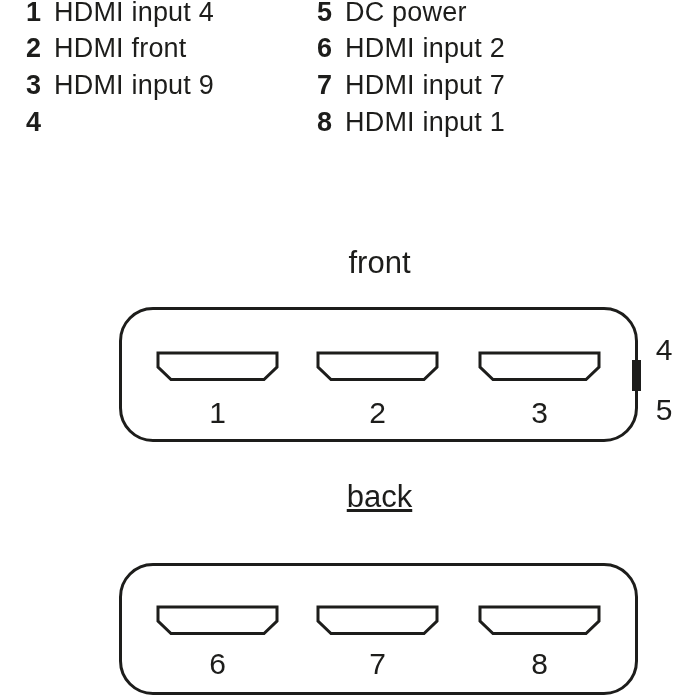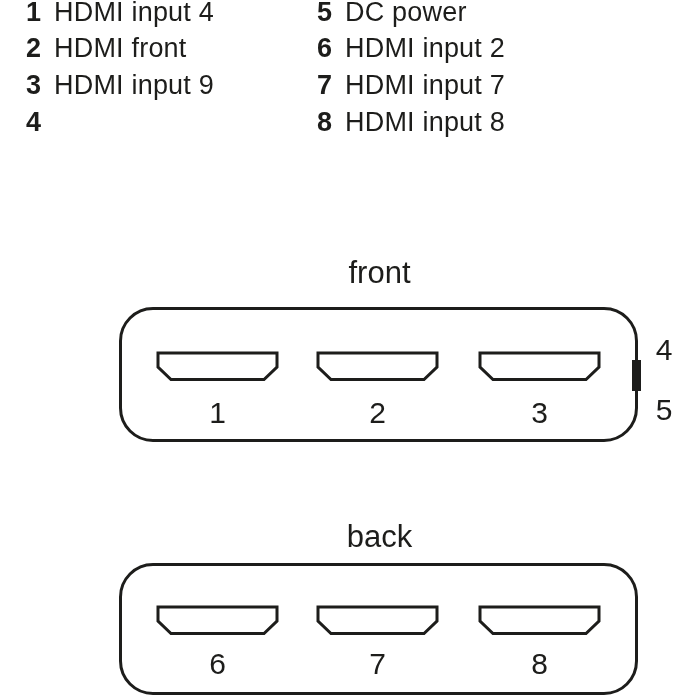--- a/index.html
+++ b/index.html
@@ -33,22 +33,22 @@
   .legend-num { font-weight: 700; width: 28px; flex: 0 0 28px; }
   
   .view-title {
     position: absolute;
     left: 121px;
     width: 517px;
     text-align: center;
     font-size: 31px;
     line-height: 32px;
   }
-  .view-title.front { top: 257px; }
-  .view-title.back  { top: 521px; }
+  .view-title.front { top: 247px; }
+  .view-title.back  { top: 481px; text-decoration: underline; }
   
   .device-box {
     position: absolute;
     border: 3px solid var(--ink, #1d1d1b);
     border-radius: 34px;
     background: var(--background, #ffffff);
   }
   .device-box.front { left: 119px; top: 307px; width: 519px; height: 135px; }
   .device-box.back  { left: 119px; top: 563px; width: 519px; height: 132px; }
   
@@ -112,21 +112,21 @@
     <div class="legend-row">
       <span class="legend-num">6</span>
       <span class="legend-label">HDMI input 2</span>
     </div>
     <div class="legend-row">
       <span class="legend-num">7</span>
       <span class="legend-label">HDMI input 7</span>
     </div>
     <div class="legend-row">
       <span class="legend-num">8</span>
-      <span class="legend-label">HDMI input 8</span>
+      <span class="legend-label">HDMI input 1</span>
     </div>
   </div>
 
   <div class="view-title front">front</div>
 
   <div class="device-box front"></div>
 
   <svg class="port" style="left:155px; top:350px;" viewBox="0 0 125 33" aria-hidden="true">
     <polygon points="3,3 122,3 122,17 109,29.5 16,29.5 3,17" fill="#ffffff" stroke="currentColor" stroke-width="3"></polygon>
   </svg>

